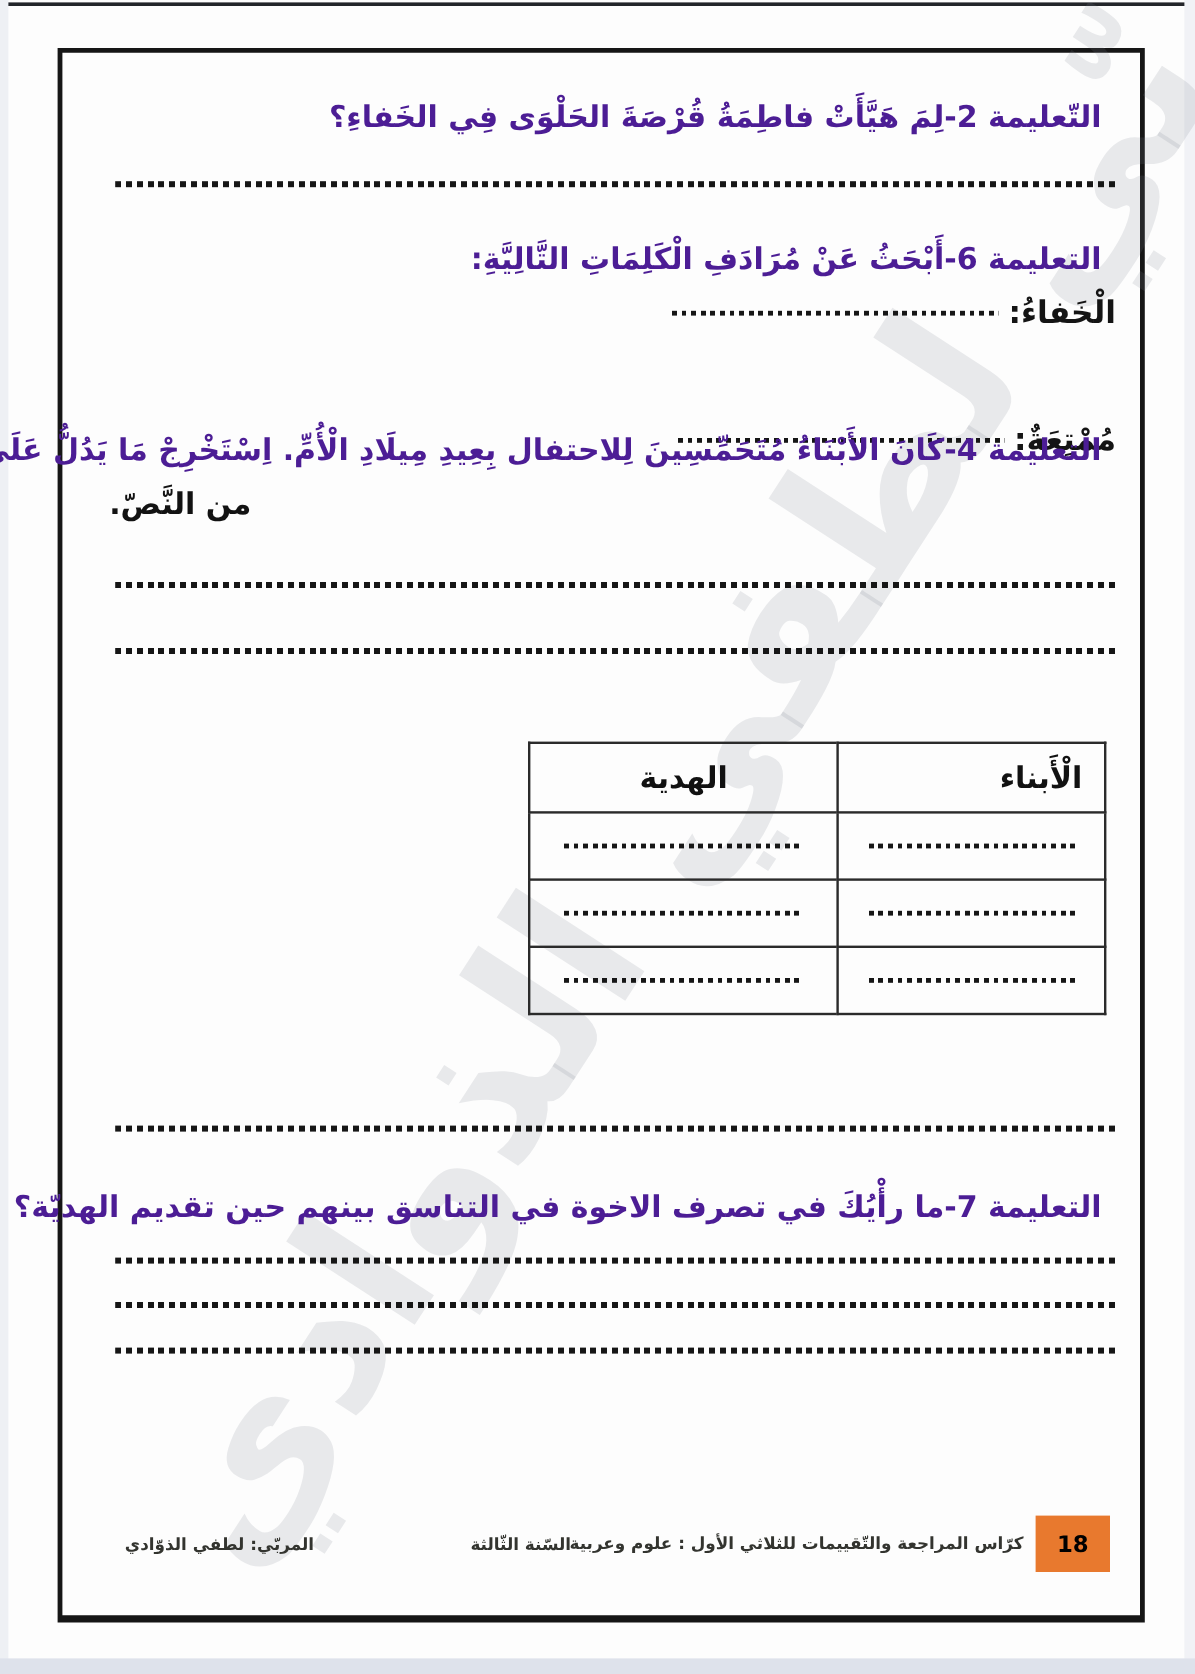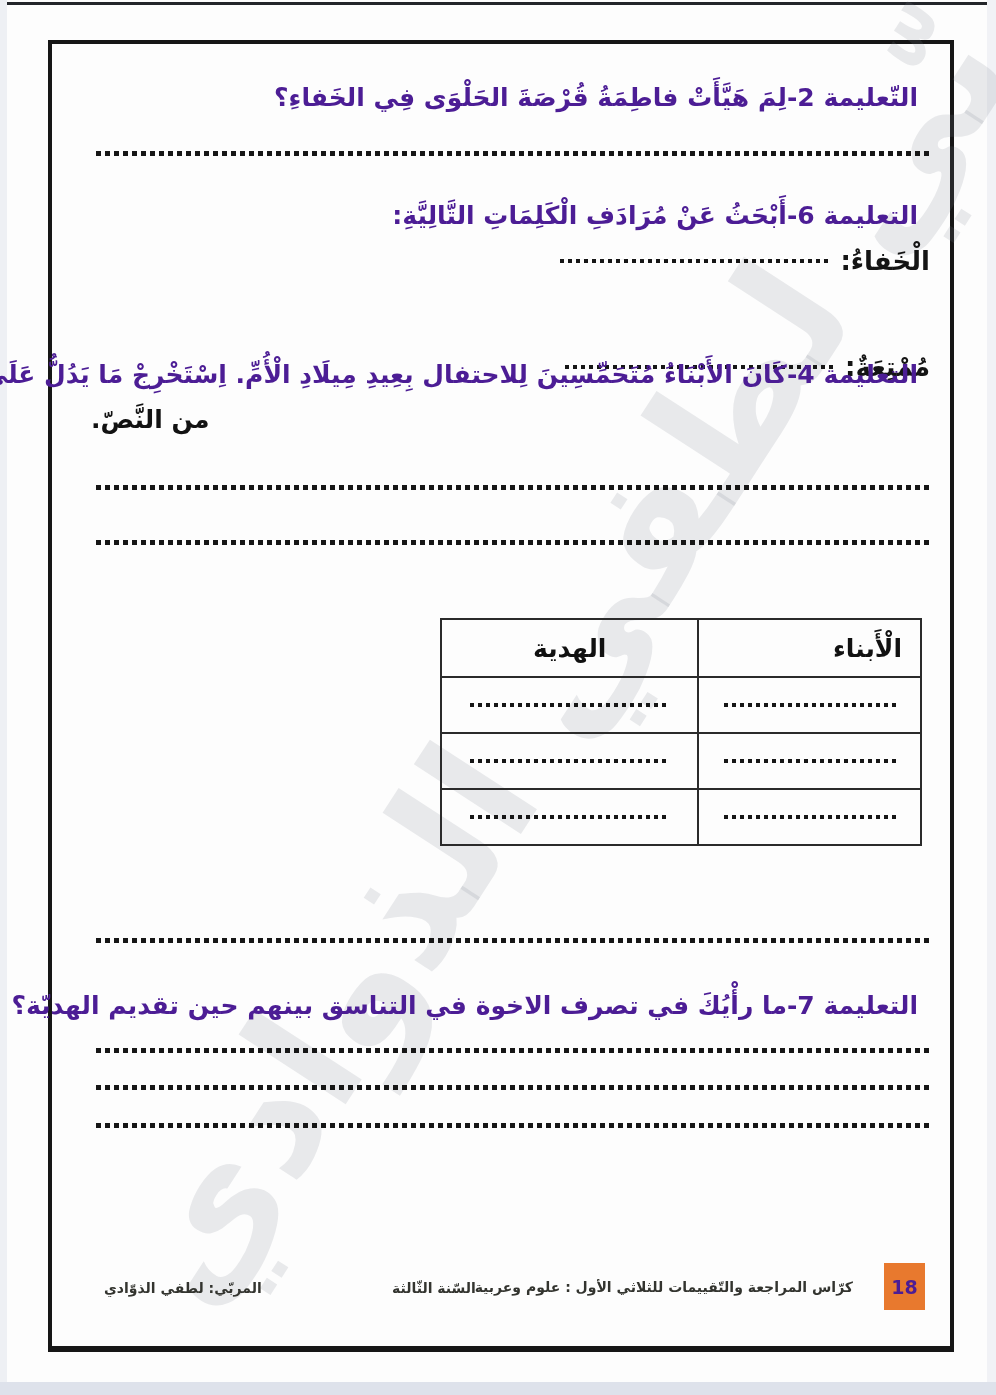--- a/index.html
+++ b/index.html
@@ -63,23 +63,23 @@
   }
   .gift-table th.col-sons { text-align:right; padding-right:18px; width:205px; }
   .gift-table th.col-gift { text-align:center; width:237px;border-radius:14px; }
   .gift-table td { height:56px; vertical-align:middle; }
   .cell-dots {
     width:78%; height:4px; margin:0 auto;
     background-image:repeating-linear-gradient(to right,#161616 0 4px,transparent 4px 8px);
   }
 
   .footer-badge {
-    position:absolute; right:71px; top:1263px; width:41px; height:47px;
+    position:absolute; right:71px; top:1263px; width:62px; height:47px;
     display:flex; align-items:center; justify-content:center;
-    color:#4c1d95; font-size:19px; font-weight:bold;
+    color:#000000; font-size:19px; font-weight:bold;
   }
   .footer-text {
     position:absolute; direction:rtl; font-size:14px; font-weight:bold;
     color:#33342f; white-space:nowrap;
   }
   #footer-booklet { right:143px; top:1279px; }
   #footer-grade   { left:392px;  top:1280px; }
   #footer-teacher { left:104px;  top:1280px; }
 </style>
 </head>

